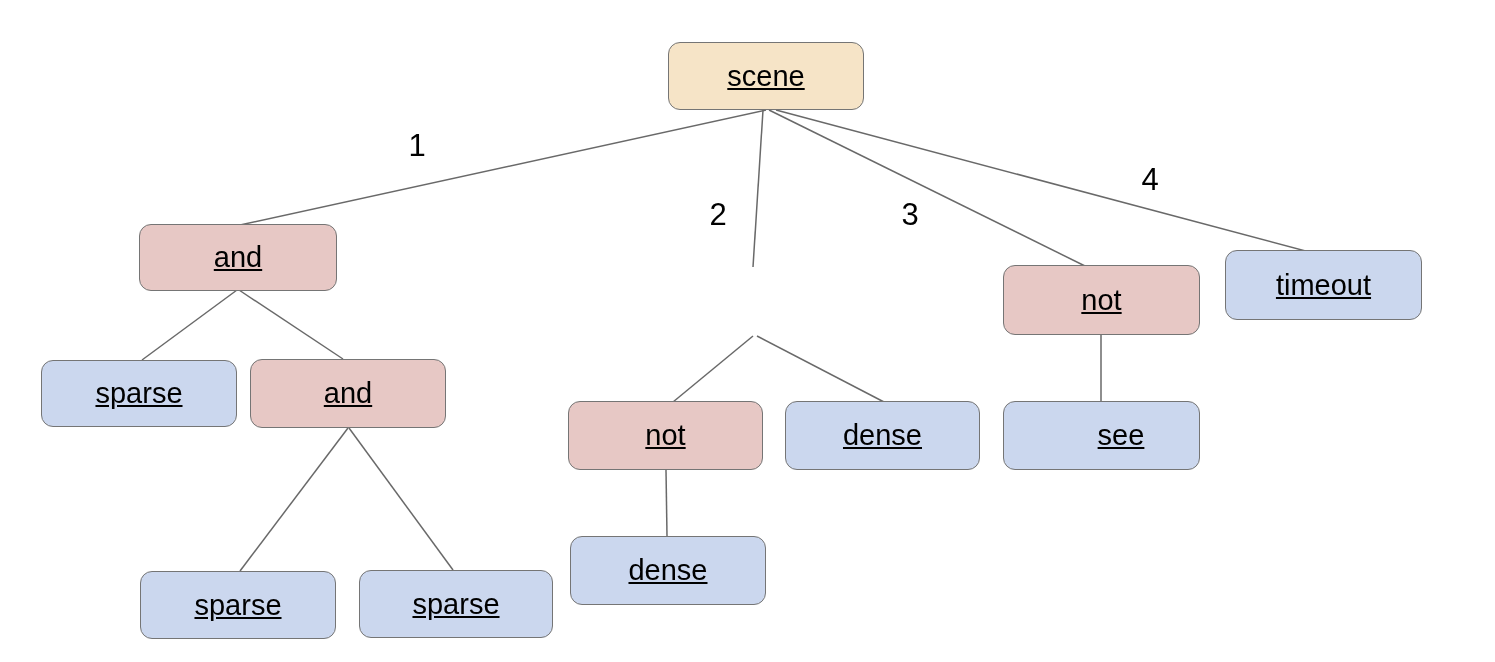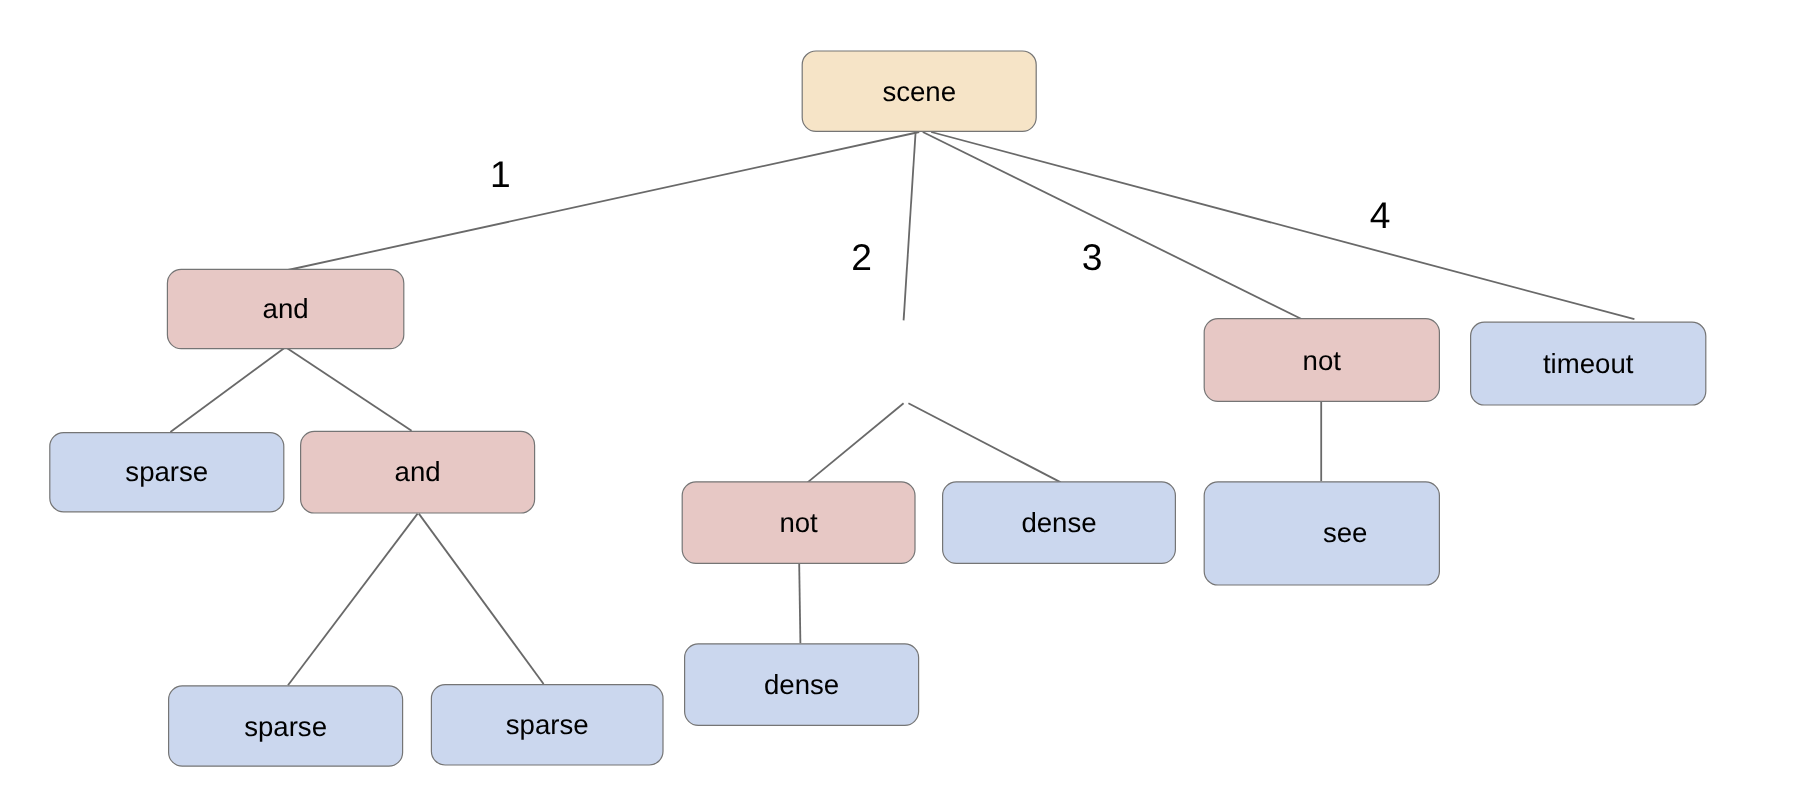--- a/index.html
+++ b/index.html
@@ -27,24 +27,25 @@
     stroke-width: 1.5;
   }
   .node {
     position: absolute;
     box-sizing: border-box;
     border: 1.6px solid var(--border, #757575);
     border-radius: 12px;
     display: flex;
     align-items: center;
     justify-content: center;
-    font-size: 23px;
+    font-size: 29px;
     line-height: 1;
     color: var(--text, #000000);
     white-space: nowrap;
+    text-decoration: underline;
   }
   .node.root     { background: var(--root-fill, #f6e4c7); }
   .node.operator { background: var(--operator-fill, #e7c8c5); }
   .node.leaf     { background: var(--leaf-fill, #cbd7ee); }
   .edge-label {
     position: absolute;
     width: 40px;
     text-align: center;
     font-size: 31px;
     color: var(--text, #000000);
@@ -72,23 +73,23 @@
   </svg>
 
   <div class="edge-label" style="left:397px; top:130px;">1</div>
   <div class="edge-label" style="left:698px; top:199px;">2</div>
   <div class="edge-label" style="left:890px; top:199px;">3</div>
   <div class="edge-label" style="left:1130px; top:164px;">4</div>
 
   <div class="node root" style="left:668px;  top:42px;  width:196px; height:68px;">scene</div>
   <div class="node operator" style="left:139px;  top:224px; width:198px; height:67px;">and</div>
   <div class="node operator" style="left:1003px; top:265px; width:197px; height:70px;">not</div>
-  <div class="node leaf" style="left:1225px; top:268px; width:197px; height:70px;">timeout</div>
+  <div class="node leaf" style="left:1225px; top:250px; width:197px; height:70px;">timeout</div>
   <div class="node leaf" style="left:41px;   top:360px; width:196px; height:67px;">sparse</div>
   <div class="node operator" style="left:250px;  top:359px; width:196px; height:69px;">and</div>
   <div class="node operator" style="left:568px;  top:401px; width:195px; height:69px;">not</div>
   <div class="node leaf" style="left:785px;  top:401px; width:195px; height:69px;">dense</div>
-  <div class="node leaf" style="left:1003px; top:401px; width:197px; height:87px;padding-left:39px;">see</div>
+  <div class="node leaf" style="left:1003px; top:401px; width:197px; height:69px;padding-left:39px;">see</div>
   <div class="node leaf" style="left:140px;  top:571px; width:196px; height:68px;">sparse</div>
   <div class="node leaf" style="left:359px;  top:570px; width:194px; height:68px;">sparse</div>
   <div class="node leaf" style="left:570px;  top:536px; width:196px; height:69px;">dense</div>
 
 </div>
 
 </body></html>

